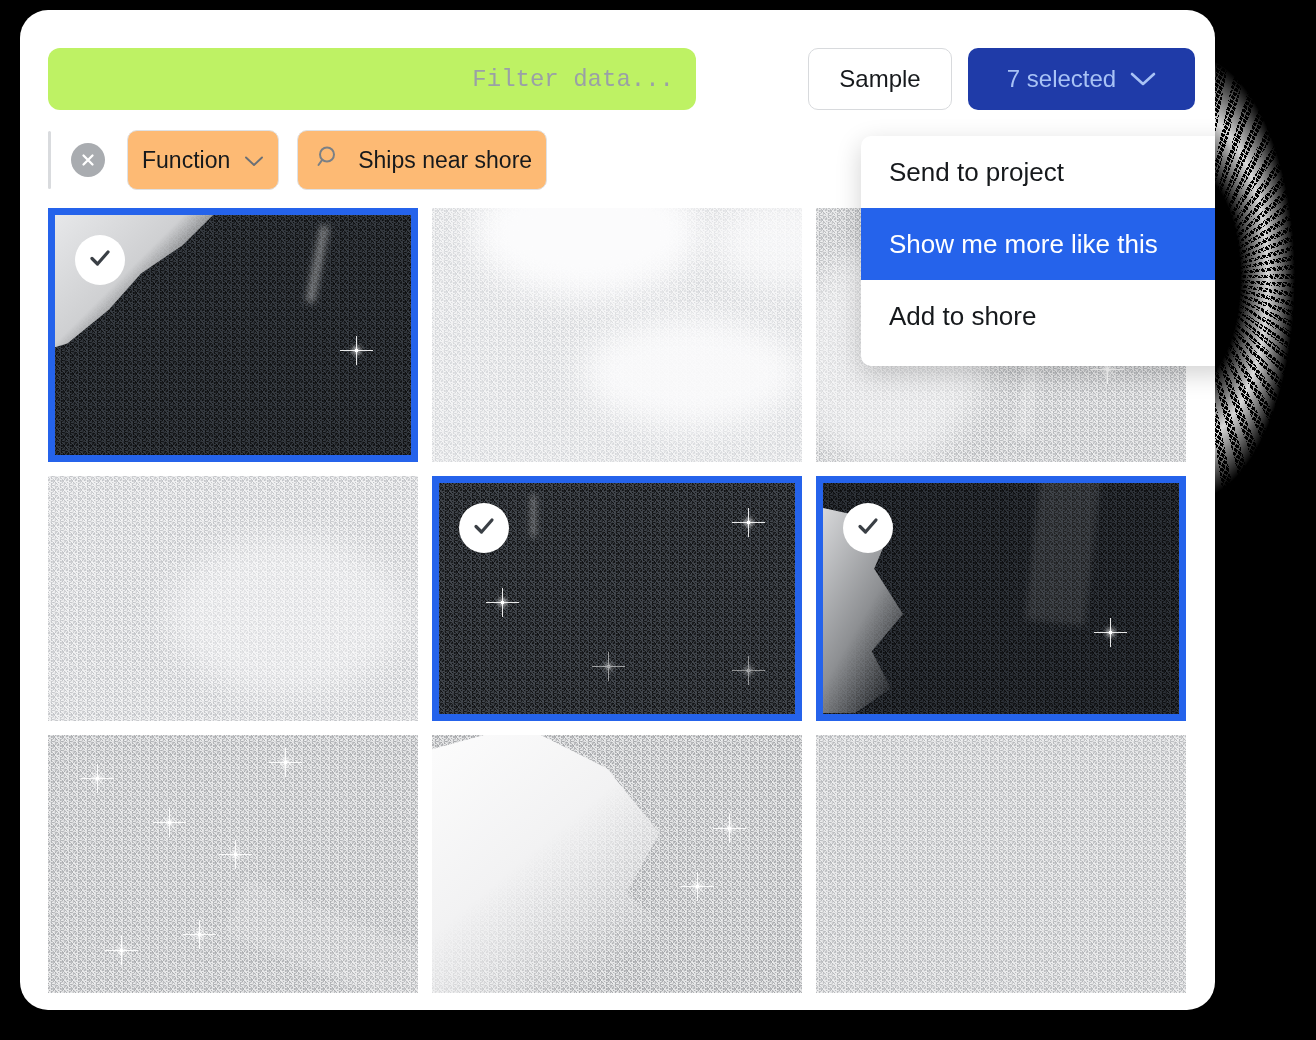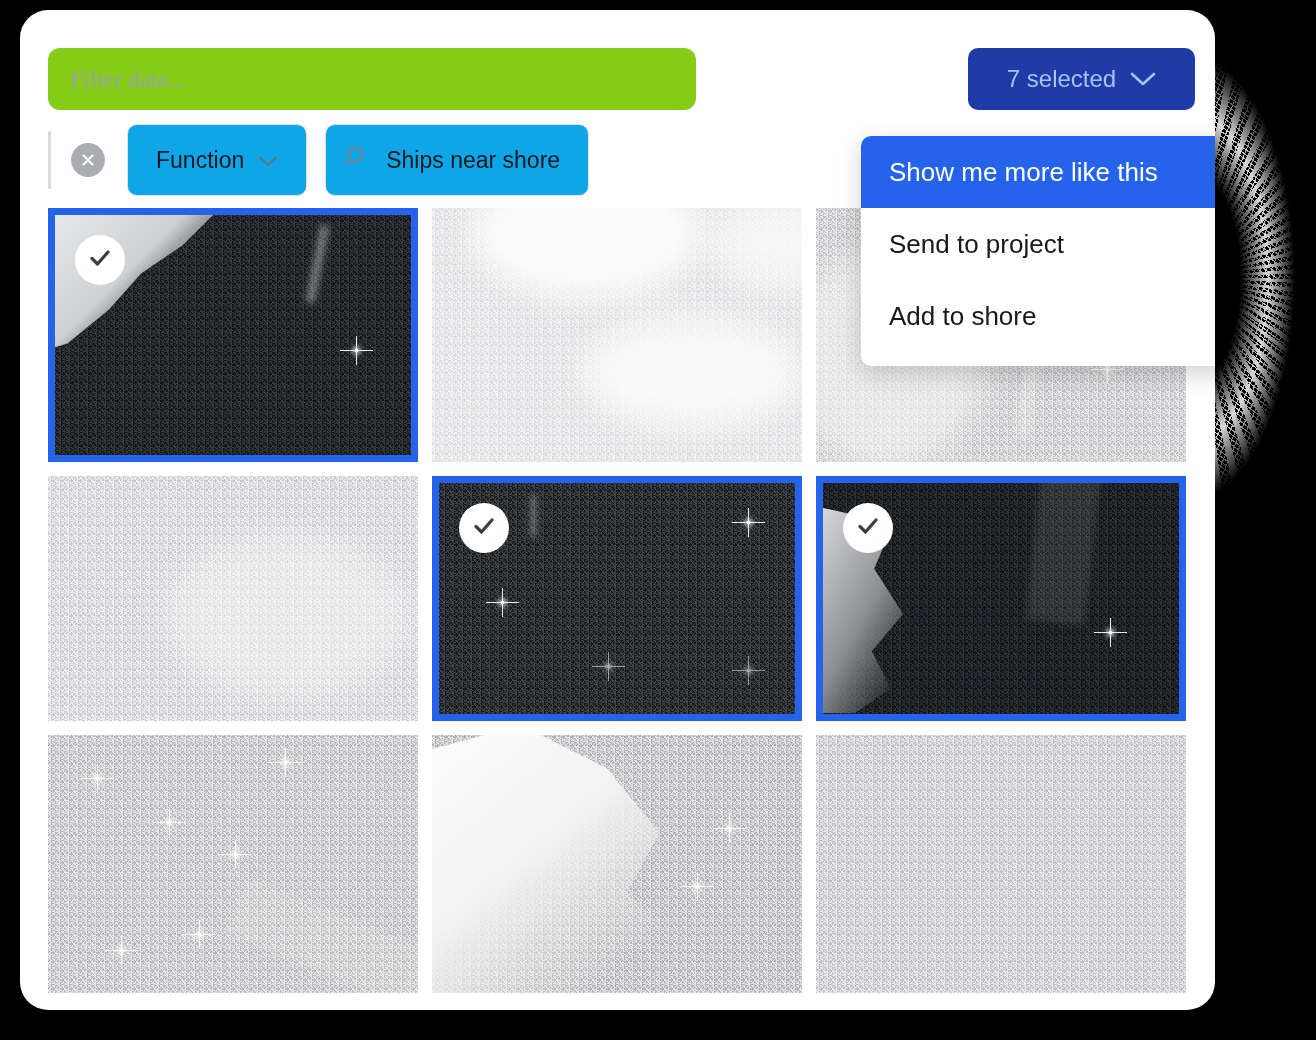--- a/index.html
+++ b/index.html
@@ -68,28 +68,29 @@
     right: 28px;
     height: 62px;
   }
 
   .filter-input {
     position: absolute;
     left: 0;
     top: 0;
     width: 648px;
     height: 62px;
-    background: #84cc16;
+    background: #bef264;
     border: none;
     border-radius: 12px;
     padding: 0 22px;
-    font-family: Liberation Serif, serif;
+    font-family: Liberation Mono, monospace;
     font-size: 24px;
     color: #21272a;
     outline: none;
+    text-align: right;
   }
   .filter-input::placeholder { color: #9aa0a6; }
 
   .btn-sample {
     position: absolute;
     left: 760px;
     top: 0;
     width: 144px;
     height: 62px;
     background: #ffffff;
@@ -145,28 +146,28 @@
     border: none;
     display: flex;
     align-items: center;
     justify-content: center;
     cursor: pointer;
     margin-right: 22px;
     flex: none;
   }
 
   .chip {
-    height: 72px;
-    background: #0ea5e9;
+    height: 60px;
+    background: #fdba74;
     border: 1px solid #dfe1e4;
     border-radius: 10px;
     display: flex;
     align-items: center;
     gap: 14px;
-    padding: 0 28px;
+    padding: 0 14px;
     font-size: 23px;
     color: #16191c;
     cursor: pointer;
     margin-right: 18px;
     white-space: nowrap;
   }
   .chip.search { padding-left: 18px; gap: 16px; }
 
   
   .grid {
@@ -293,20 +294,21 @@
 
 <div id="root">
 
   <div class="blob"></div>
 
   <div class="panel">
 
     <div class="toolbar">
       <input class="filter-input" type="text" placeholder="Filter data..." style="">
 
+      <button class="btn-sample">Sample</button>
 
       <button class="btn-selected">
         <span>7 selected</span>
         <span class="chev">
           <svg width="26" height="16" viewBox="0 0 26 16" aria-hidden="true">
             <path d="M2 3 L13 13 L24 3" fill="none" stroke="#a8c2f5" stroke-width="2.6" stroke-linecap="round" stroke-linejoin="round"></path>
           </svg>
         </span>
       </button>
     </div>
@@ -427,19 +429,19 @@
         <div class="ship" style="left:296px;top:92px;"></div>
         <div class="ship" style="left:264px;top:150px;"></div>
       </div>
 
       <div class="tile t-light3">
         <div class="noise"></div>
       </div>
     </div>
 
     <div class="menu">
+      <div class="menu-item">Send to project</div>
       <div class="menu-item active">Show me more like this</div>
-      <div class="menu-item">Send to project</div>
       <div class="menu-item">Add to shore</div>
     </div>
 
   </div>
 </div>
 
 </body></html>

